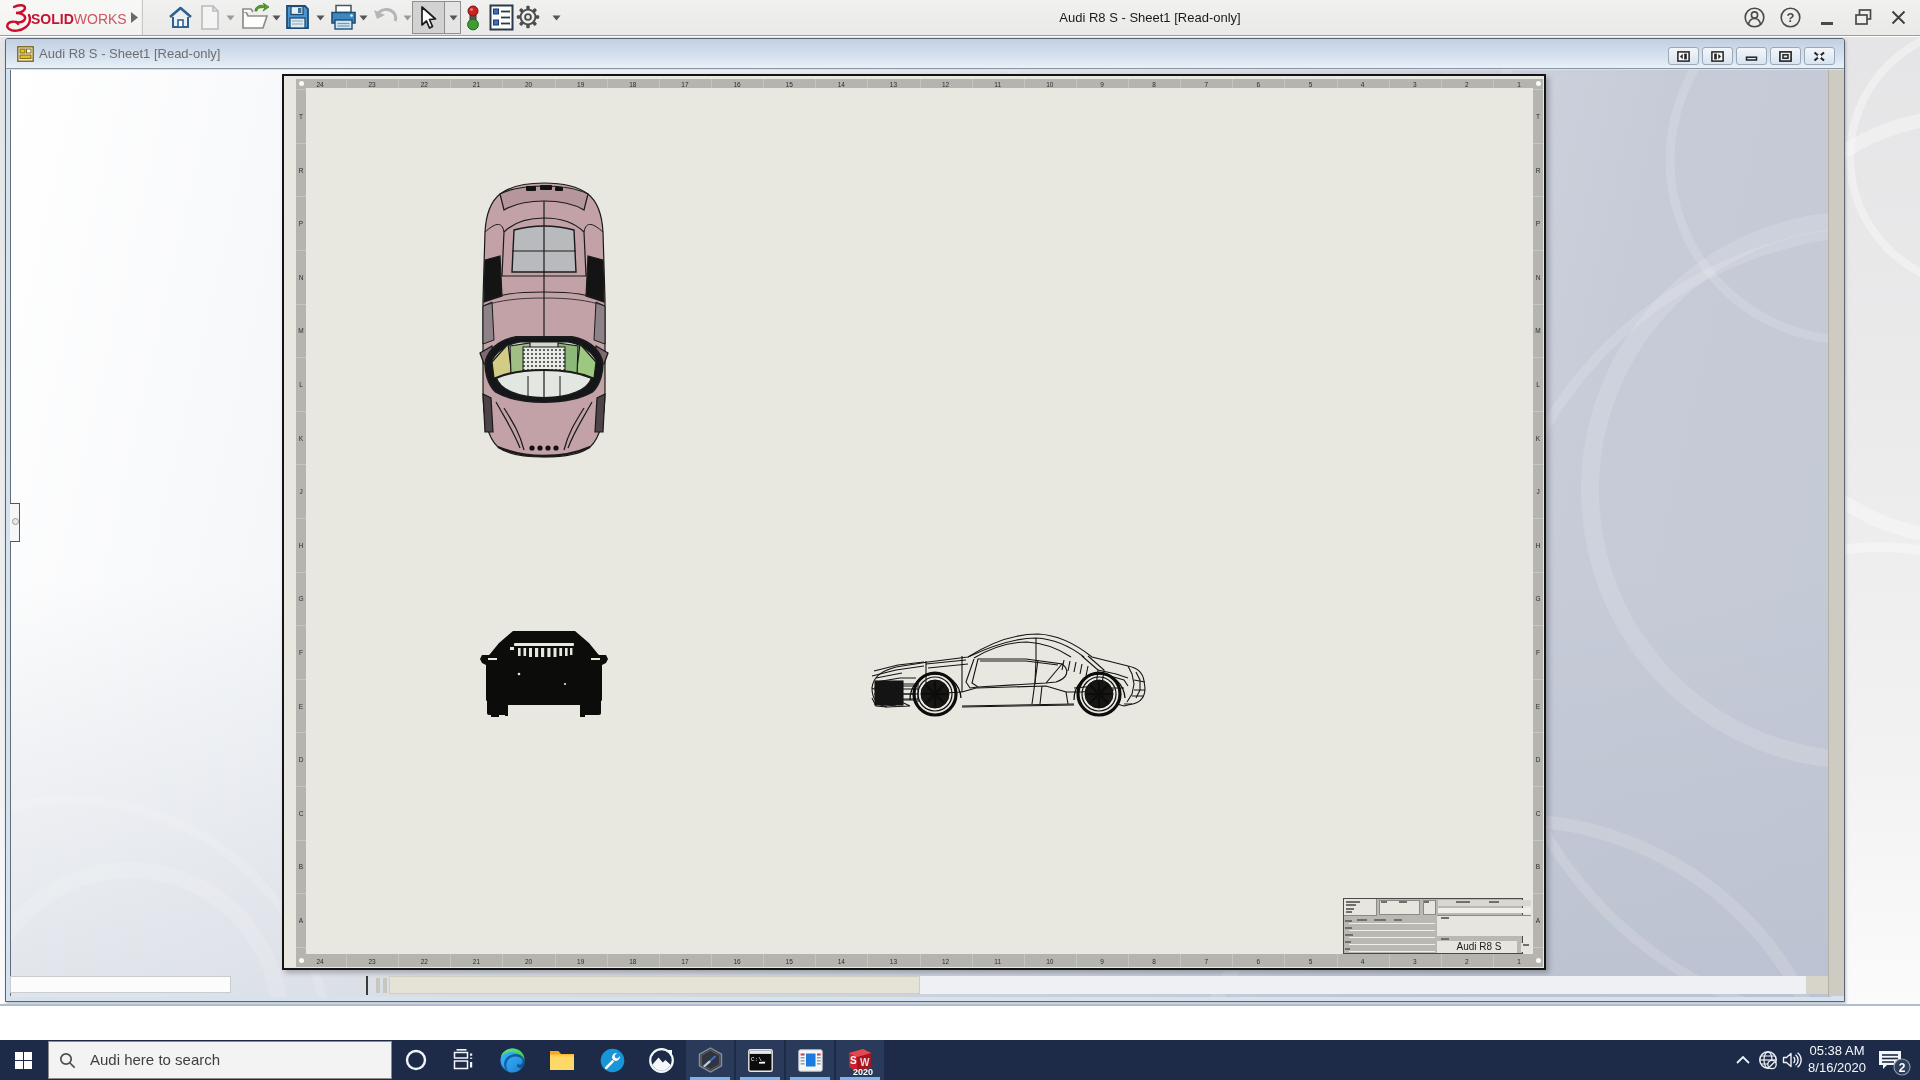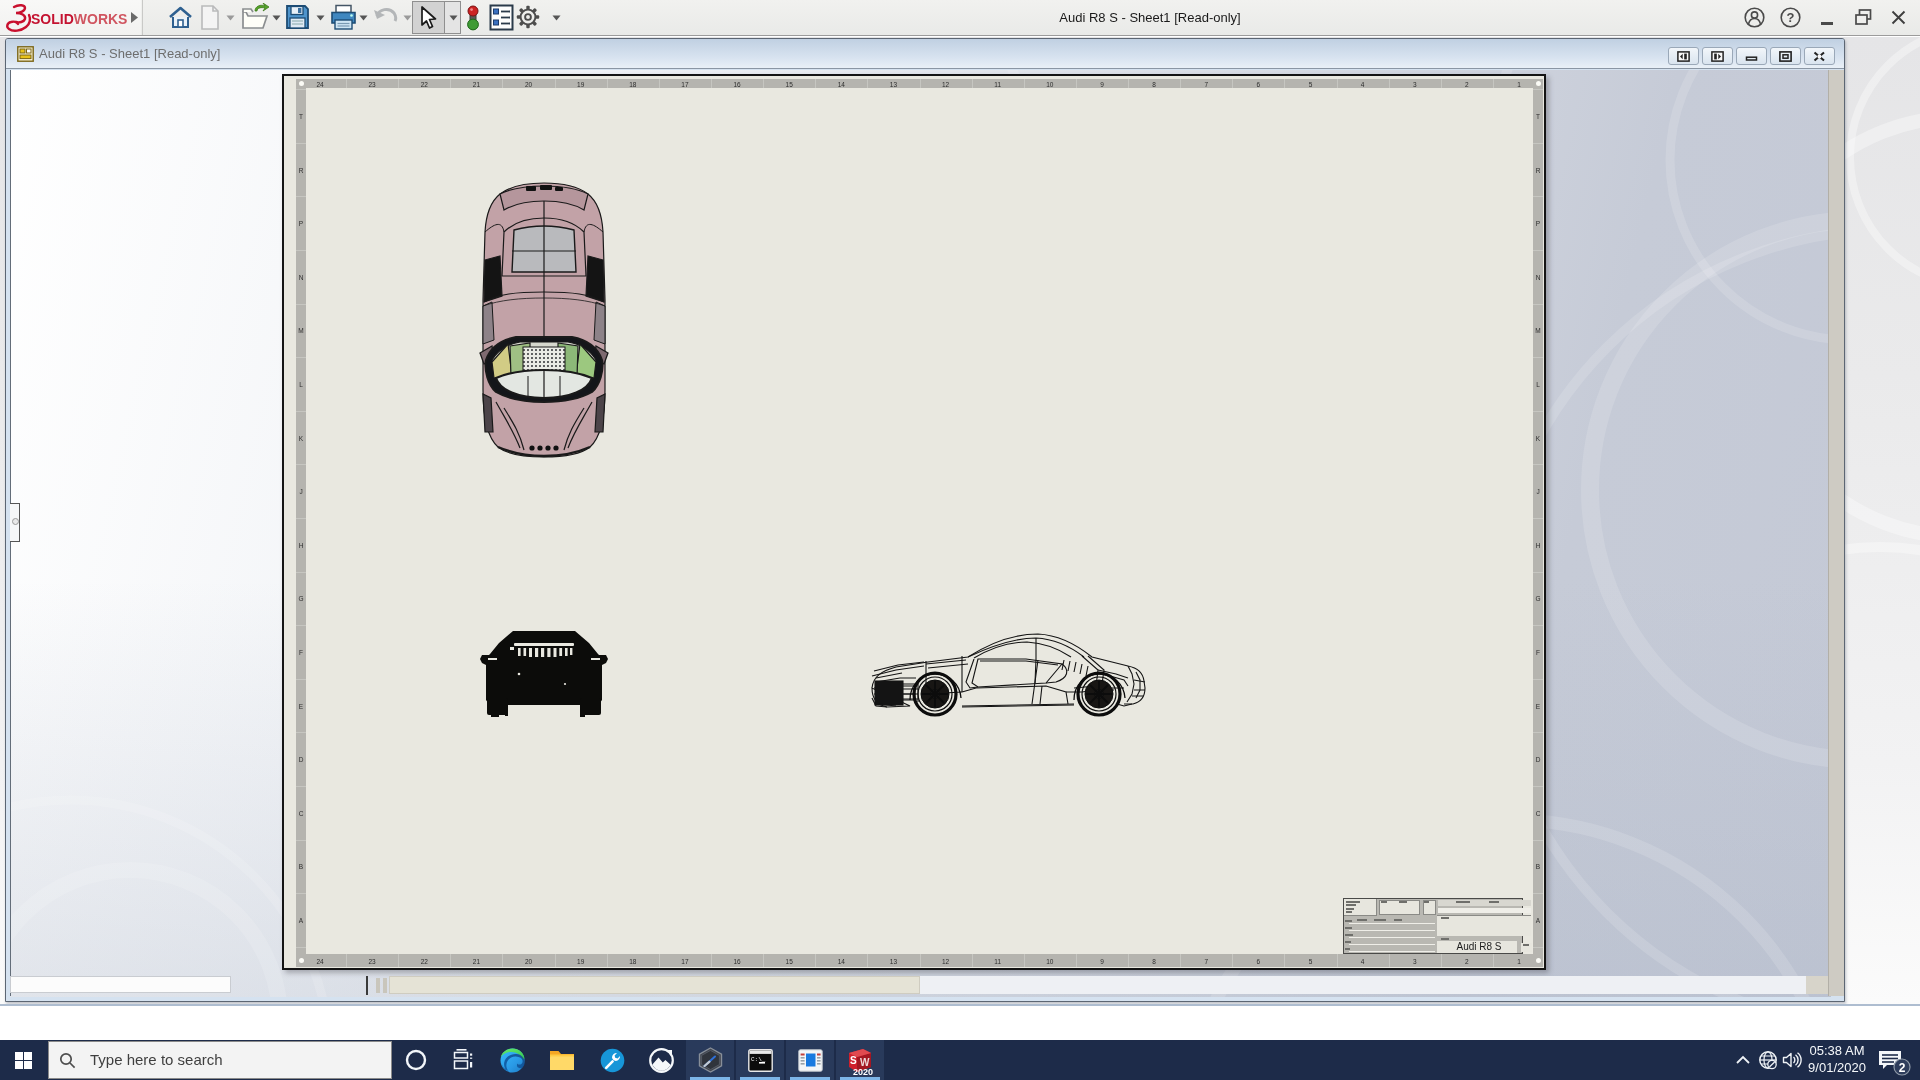--- a/index.html
+++ b/index.html
@@ -23,21 +23,21 @@
 .tbline{position:absolute;top:37px;height:3px;background:#7cb5e8;}
 </style></head>
 <body>
 
 <div id="topbar">
 <div class="abs" style="left:0;top:0;width:141px;height:35px;background:linear-gradient(#f8f8f7,#f2f2f0);"></div>
 <svg class="abs" style="left:5px;top:3px" width="28" height="30" viewBox="0 0 28 30">
 <path d="M9 4 C14 1 20 2 20 5 C20 8 15 10 11 10 C16 10 21 12 20 16 C19 19 14 20 11 19" fill="none" stroke="#c8102e" stroke-width="2.4" stroke-linecap="round"></path>
 <path d="M24 12 C26 16 25 21 21 24 C16 28 8 29 4 26 C1 24 2 20 6 19 C9 18 12 19 13 21" fill="none" stroke="#c8102e" stroke-width="2.4" stroke-linecap="round"></path>
 </svg>
-<div class="abs" style="left:31px;top:11px;font-size:14px;font-weight:bold;color:#c41230;">SOLID<span style="font-weight:bold;color:#d05560;">WORKS</span></div>
+<div class="abs" style="left:31px;top:11px;font-size:14px;font-weight:bold;color:#c41230;">SOLID<span style="font-weight:normal;color:#d05560;">WORKS</span></div>
 <svg class="abs" style="left:130px;top:11px" width="9" height="13" viewBox="0 0 9 13">
       <path d="M1 1 L8 6.5 L1 12 Z" fill="#6a6a6a"></path>
     </svg>
 <div class="abs" style="left:142px;top:0;width:1px;height:35px;background:#c9c9c7;"></div>
 <svg class="abs" style="left:167px;top:4px" width="27" height="27" viewBox="0 0 27 27">
 <path d="M3 13 L13.5 4 L24 13" fill="none" stroke="#2e6090" stroke-width="2.6" stroke-linejoin="round"></path>
 <path d="M6 13 L6 23 L21 23 L21 13" fill="#eaf2f9" stroke="#2e6090" stroke-width="2"></path>
 <rect x="11" y="16" width="5" height="7" fill="#fff" stroke="#2e6090" stroke-width="1.6"></rect>
 </svg>
 <svg class="abs" style="left:199px;top:4px" width="22" height="27" viewBox="0 0 22 27">
@@ -558,21 +558,21 @@
 <rect x="0" y="0" width="8" height="8" fill="#fff"></rect>
       <rect x="9" y="0" width="8" height="8" fill="#fff"></rect>
 <rect x="0" y="9" width="8" height="8" fill="#fff"></rect>
       <rect x="9" y="9" width="8" height="8" fill="#fff"></rect>
 </svg>
 <div class="abs" style="left:48px;top:1px;width:344px;height:38px;background:#f3f3f3;border:1px solid #8a8a8a;"></div>
 <svg class="abs" style="left:59px;top:12px" width="17" height="17" viewBox="0 0 17 17">
 <circle cx="7" cy="7" r="5.2" fill="none" stroke="#4d4d4d" stroke-width="1.7"></circle>
 <line x1="11" y1="11" x2="15.6" y2="15.6" stroke="#4d4d4d" stroke-width="1.7"></line>
 </svg>
-<div class="abs" style="left:90px;top:11px;font-size:15px;color:#3f3f3f;">Type here to search</div>
+<div class="abs" style="left:90px;top:11px;font-size:15px;color:#3f3f3f;">Audi here to search</div>
 <svg class="abs" style="left:404px;top:8px" width="24" height="24" viewBox="0 0 24 24">
 <circle cx="12" cy="12" r="9" fill="none" stroke="#f2f6fa" stroke-width="2.4"></circle>
 </svg>
 <svg class="abs" style="left:451px;top:9px" width="23" height="23" viewBox="0 0 23 23">
 <g stroke="#f2f6fa" stroke-width="1.5" fill="none">
 <rect x="3.5" y="3.5" width="13" height="5.5"></rect>
 <rect x="3.5" y="12" width="13" height="7.5"></rect>
 </g>
 <g fill="#f2f6fa">
 <rect x="5.5" y="0" width="10" height="1.6"></rect>
@@ -664,21 +664,21 @@
 <circle cx="14" cy="14.5" r="4.2" fill="#1d2b49" stroke="#eef2f6" stroke-width="1.3"></circle>
 <line x1="11.4" y1="17" x2="16.6" y2="12" stroke="#eef2f6" stroke-width="1.3"></line>
 </svg>
 <svg class="abs" style="left:1782px;top:11px" width="20" height="18" viewBox="0 0 20 18">
 <path d="M1.5 6.5 L4.5 6.5 L9 2.5 L9 15.5 L4.5 11.5 L1.5 11.5 Z" fill="none" stroke="#eef2f6" stroke-width="1.4" stroke-linejoin="round"></path>
 <path d="M11.5 6 A4 4 0 0 1 11.5 12" fill="none" stroke="#eef2f6" stroke-width="1.4"></path>
 <path d="M13.5 3.8 A6.5 6.5 0 0 1 13.5 14.2" fill="none" stroke="#eef2f6" stroke-width="1.4"></path>
 <path d="M15.5 1.8 A9 9 0 0 1 15.5 16.2" fill="none" stroke="#eef2f6" stroke-width="1.4"></path>
 </svg>
 <div class="abs" style="left:1806px;top:3px;width:62px;text-align:center;font-size:13px;color:#f4f7fa;">05:38 AM</div>
-<div class="abs" style="left:1800px;top:20px;width:74px;text-align:center;font-size:13px;color:#f4f7fa;">9/01/2020</div>
+<div class="abs" style="left:1800px;top:20px;width:74px;text-align:center;font-size:13px;color:#f4f7fa;">8/16/2020</div>
 <svg class="abs" style="left:1878px;top:10px" width="34" height="26" viewBox="0 0 34 26">
 <path d="M1 1 L23 1 L23 15 L9 15 L5 19 L5 15 L1 15 Z" fill="#f4f7fa"></path>
 <g stroke="#1d2b49" stroke-width="1.6">
 <line x1="4" y1="5" x2="20" y2="5"></line>
         <line x1="4" y1="8.5" x2="20" y2="8.5"></line>
         <line x1="4" y1="12" x2="16" y2="12"></line>
 </g>
 <circle cx="24" cy="17" r="8" fill="#2e3d5c" stroke="#8f9aa8" stroke-width="1.2"></circle>
 <text x="24" y="21.5" text-anchor="middle" font-size="12" font-weight="bold" fill="#fff" font-family="Liberation Sans">2</text>
 </svg>

